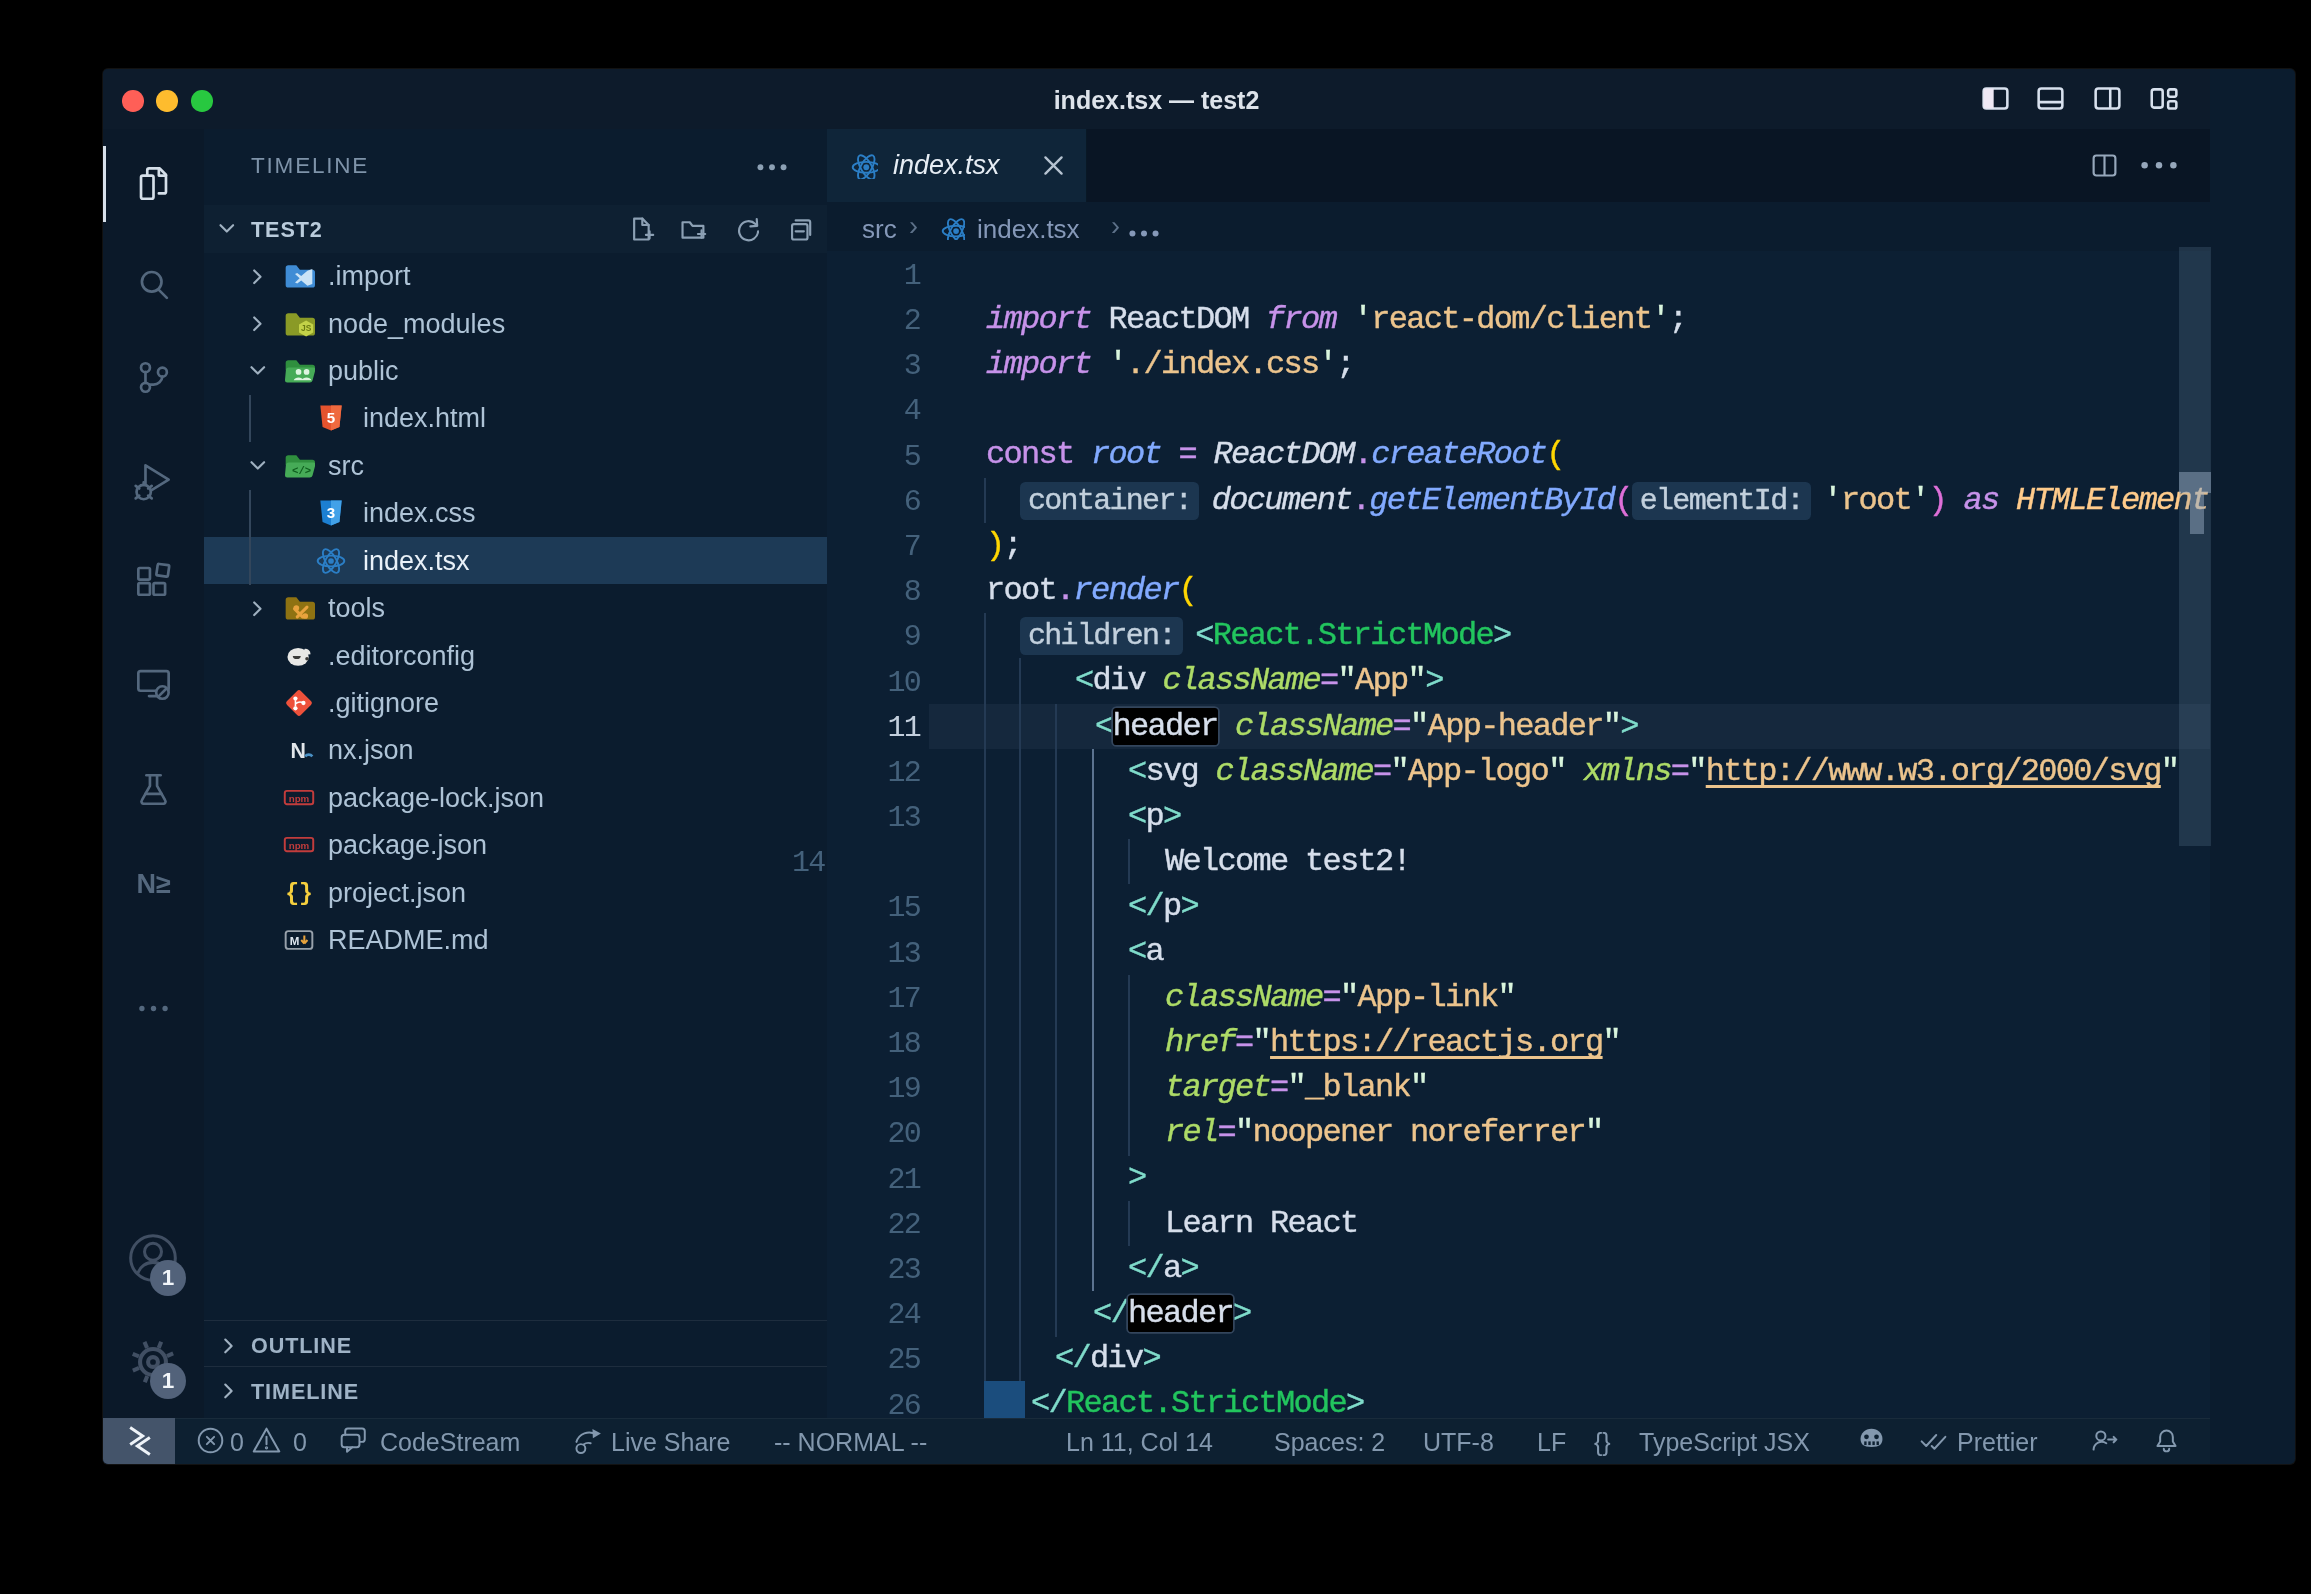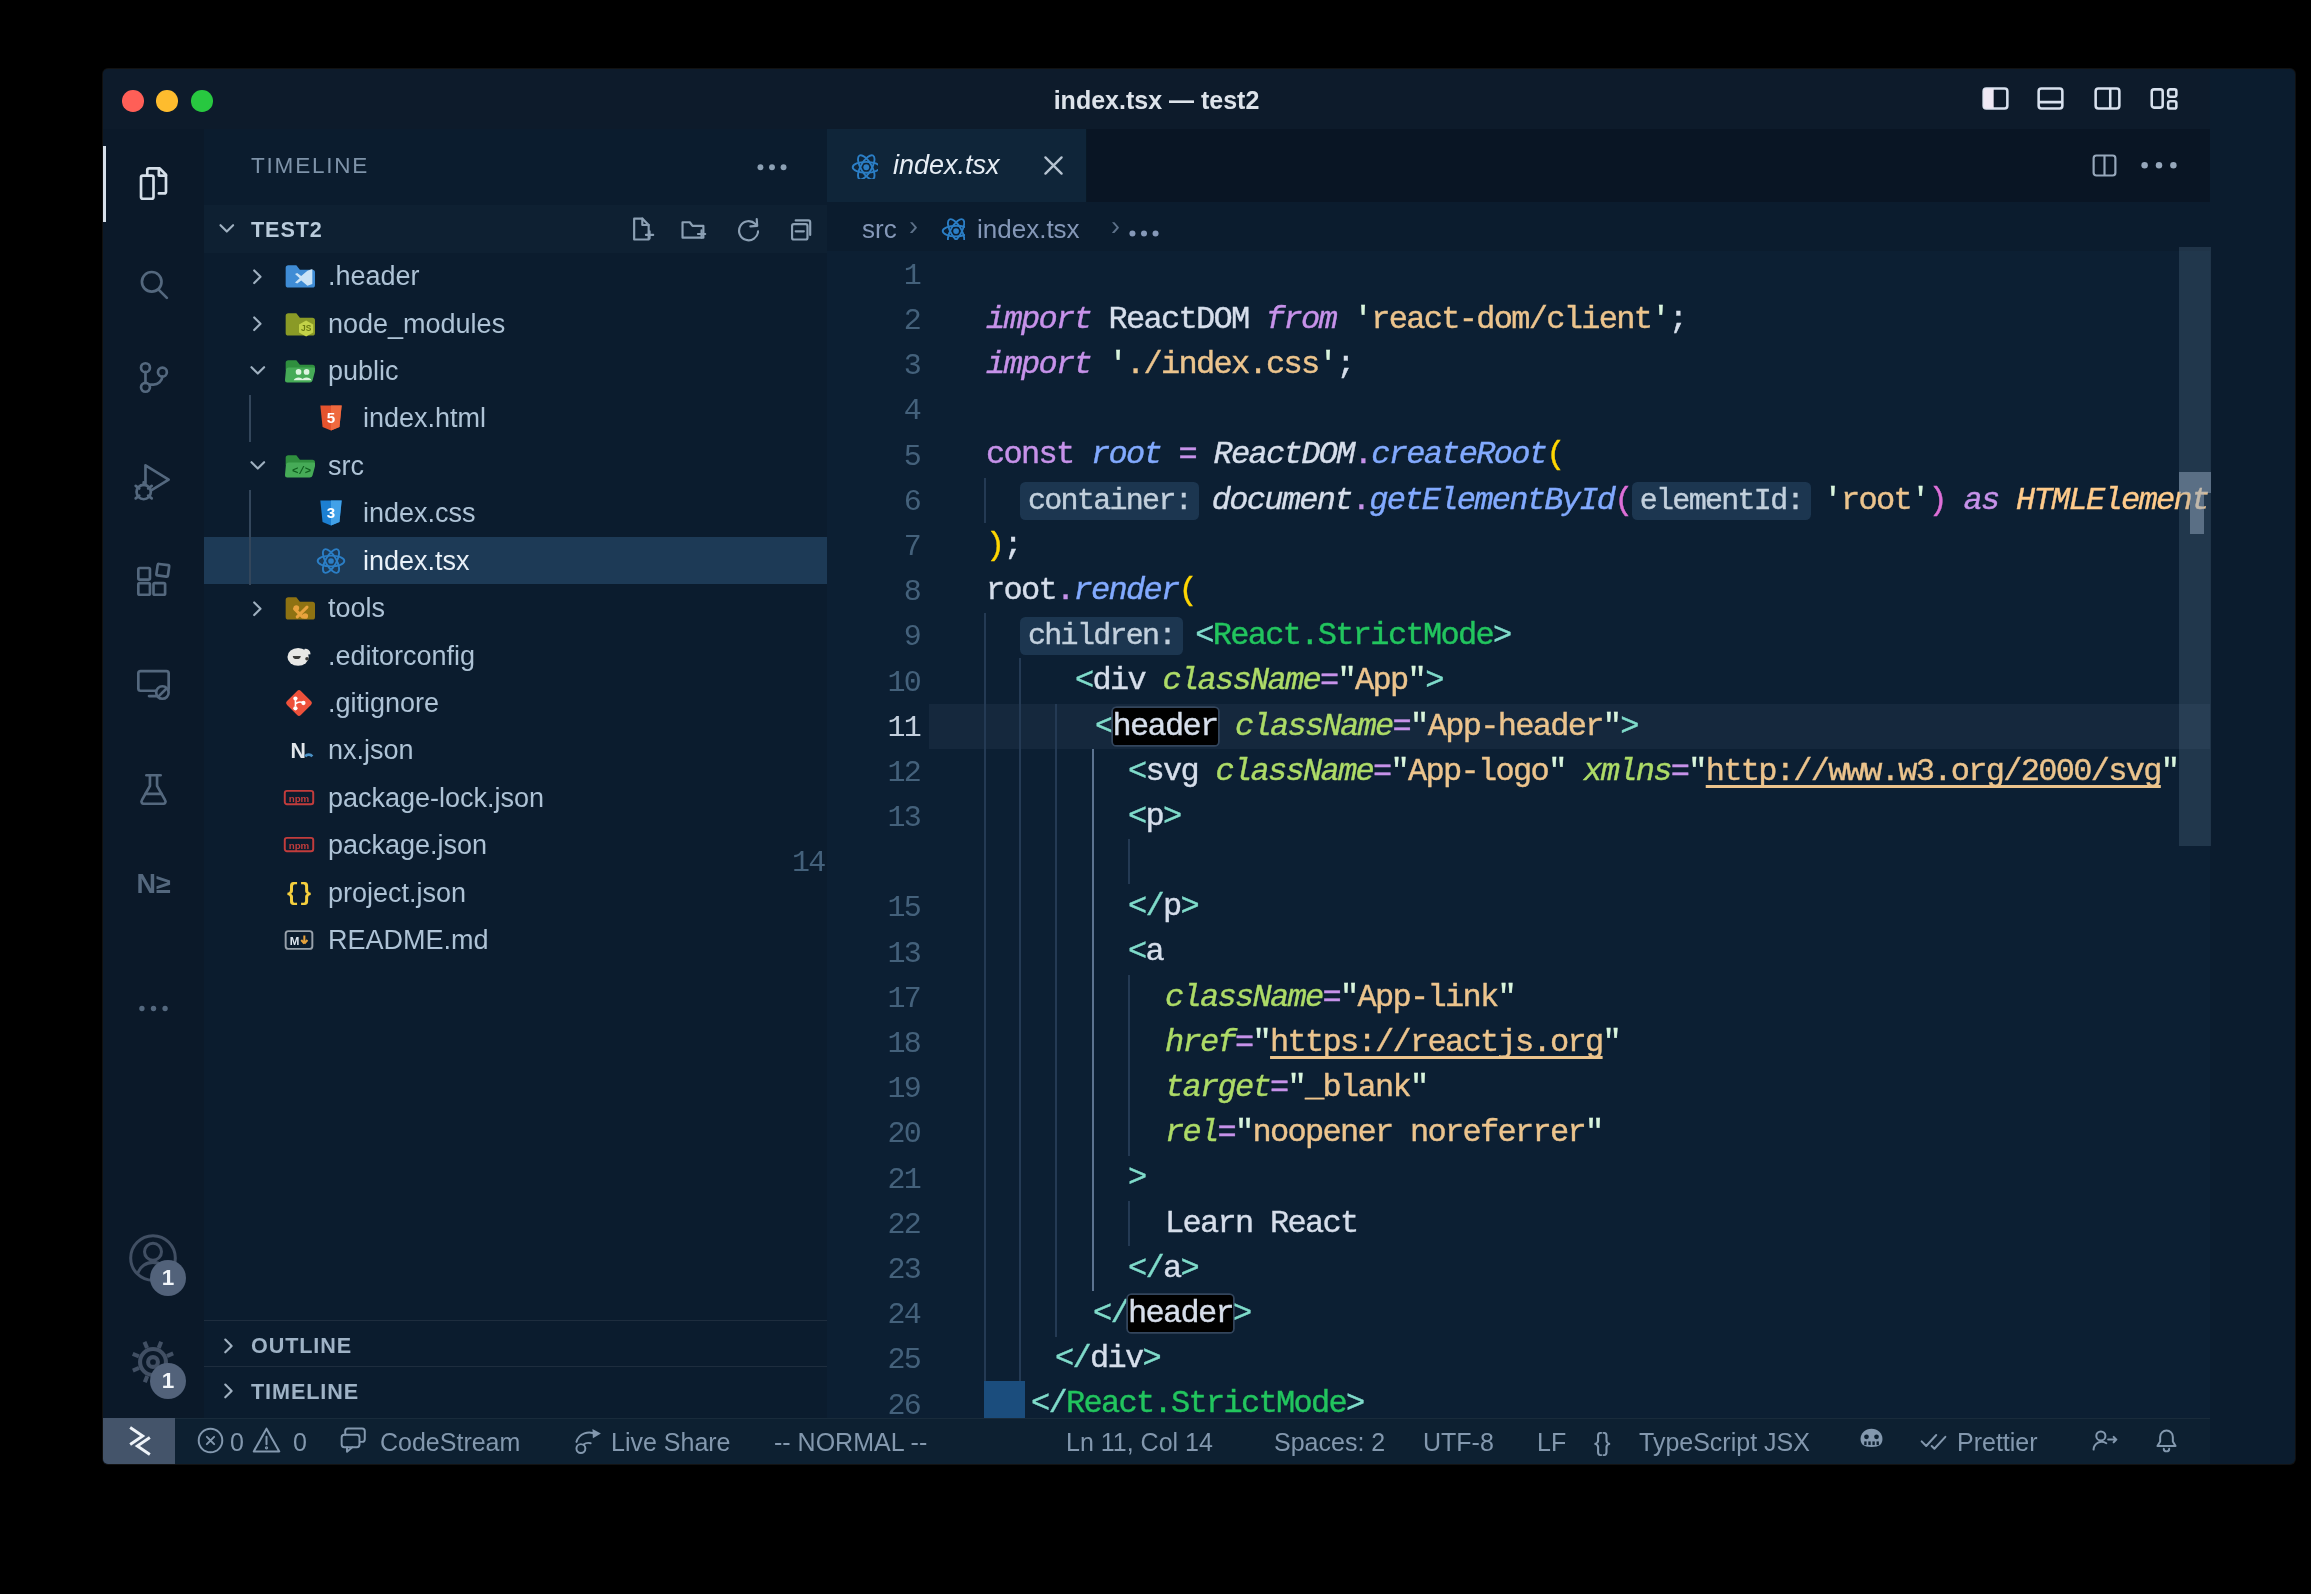--- a/index.html
+++ b/index.html
@@ -139,21 +139,21 @@
 <div style="position:absolute;left:101px;top:468px;width:623px;height:47px;background:#1d3a56"></div>
 <div style="position:absolute;left:146px;top:326px;width:1.8px;height:47px;background:#33465b"></div>
 <div style="position:absolute;left:146px;top:421px;width:1.8px;height:95px;background:#33465b"></div>
 <div style="position:absolute;left:144px;top:197px;width:21.6px;height:21.6px;"><svg style="" width="21.6" height="21.6" viewBox="0 0 24 24" fill="none">
         <path d="M8 5 l7 7 -7 7" stroke="#9fb0c0" stroke-width="2.4" fill="none" stroke-linecap="round" stroke-linejoin="round"></path>
       </svg></div>
 <div style="position:absolute;left:180px;top:191px;width:32px;height:32px;"><svg style="" width="32" height="32" viewBox="0 0 36 36" fill="none">
         <path d="M3 9 a3 3 0 0 1 3-3 h9 l4 5 h14 a3 3 0 0 1 3 3 v14 a3 3 0 0 1-3 3 h-27 a3 3 0 0 1-3-3 z" fill="#3f8cd5"></path>
         <path d="M33 10 v17 l-5.5 2 -7-6 -4.5 3.5 -2.5-1.3 5.2-4.7 -5.2-4.7 2.5-1.3 4.5 3.5 7-6 z" fill="#d9ecfa" opacity="0.9"></path>
       </svg></div>
-<div style="position:absolute;left:225px;top:192px;font:27px 'Liberation Sans',sans-serif;color:#aec3d6">.header</div>
+<div style="position:absolute;left:225px;top:192px;font:27px 'Liberation Sans',sans-serif;color:#aec3d6">.import</div>
 <div style="position:absolute;left:144px;top:244px;width:21.6px;height:21.6px;"><svg style="" width="21.6" height="21.6" viewBox="0 0 24 24" fill="none">
         <path d="M8 5 l7 7 -7 7" stroke="#9fb0c0" stroke-width="2.4" fill="none" stroke-linecap="round" stroke-linejoin="round"></path>
       </svg></div>
 <div style="position:absolute;left:180px;top:239px;width:32px;height:32px;"><svg style="" width="32" height="32" viewBox="0 0 36 36" fill="none">
         <path d="M3 9 a3 3 0 0 1 3-3 h9 l4 5 h14 a3 3 0 0 1 3 3 v14 a3 3 0 0 1-3 3 h-27 a3 3 0 0 1-3-3 z" fill="#8a9a26"></path>
         <path d="M26 14 l8 4.5 v9 l-8 4.5 -8-4.5 v-9 z" fill="#c3d248"></path>
         <text x="26" y="25.5" font-family="Liberation Sans" font-size="9.5" font-weight="bold" fill="#6a7a12" text-anchor="middle">JS</text>
       </svg></div>
 <div style="position:absolute;left:225px;top:240px;font:27px 'Liberation Sans',sans-serif;color:#aec3d6">node_modules</div>
 <div style="position:absolute;left:144px;top:291px;width:21.6px;height:21.6px;"><svg style="" width="21.6" height="21.6" viewBox="0 0 24 24" fill="none">
@@ -338,20 +338,21 @@
 <div class="cl" style="left:883px;top:273px;padding-left:0px"><i class="k">import</i><i class="w"> </i><i class="q">'</i><i class="s">./index.css</i><i class="q">'</i><i class="w">;</i></div>
 <div class="cl" style="left:883px;top:409px;padding-left:34px"><i class="hint">container:</i><i class="wi">document</i><i class="ku">.</i><i class="f">getElementById</i><i class="p">(</i><i class="hint">elementId:</i><i class="q">'</i><i class="s">root</i><i class="q">'</i><i class="p">)</i><i class="w"> </i><i class="k">as</i><i class="w"> </i><i class="t">HTMLElement</i></div>
 <div class="cl" style="left:883px;top:363px;padding-left:0px"><i class="ku">const</i><i class="w"> </i><i class="f">root</i><i class="w"> </i><i class="ku">=</i><i class="w"> </i><i class="wi">ReactDOM</i><i class="ku">.</i><i class="f">createRoot</i><i class="g">(</i></div>
 <div class="cl" style="left:883px;top:454px;padding-left:0px"><i class="g">)</i><i class="w">;</i></div>
 <div class="cl" style="left:883px;top:499px;padding-left:0px"><i class="w">root</i><i class="ku">.</i><i class="f">render</i><i class="g">(</i></div>
 <div class="cl" style="left:883px;top:544px;padding-left:34px"><i class="hint">children:</i><i class="c">&lt;</i><i class="m">React.StrictMode</i><i class="c">&gt;</i></div>
 <div class="cl" style="left:883px;top:589px;padding-left:89px"><i class="c">&lt;</i><i class="w">div </i><i class="a">className</i><i class="ku">=</i><i class="q">"</i><i class="s">App</i><i class="q">"</i><i class="c">&gt;</i></div>
 <div class="cl" style="left:883px;top:635px;padding-left:109px"><i class="c">&lt;</i><i class="w hl">header</i><i class="w"> </i><i class="a">className</i><i class="ku">=</i><i class="q">"</i><i class="s">App-header</i><i class="q">"</i><i class="c">&gt;</i></div>
 <div class="cl" style="left:883px;top:680px;padding-left:142px"><i class="c">&lt;</i><i class="w">svg </i><i class="a">className</i><i class="ku">=</i><i class="q">"</i><i class="s">App-logo</i><i class="q">"</i><i class="w"> </i><i class="a">xmlns</i><i class="ku">=</i><i class="q">"</i><i class="s u">http://www.w3.org/2000/svg</i><i class="q">"</i></div>
 <div class="cl" style="left:883px;top:725px;padding-left:142px"><i class="c">&lt;</i><i class="w">p</i><i class="c">&gt;</i></div>
+<div class="cl" style="left:883px;top:770px;padding-left:179px"><i class="w">Welcome test2!</i></div>
 <div class="cl" style="left:883px;top:815px;padding-left:142px"><i class="c">&lt;/</i><i class="w">p</i><i class="c">&gt;</i></div>
 <div class="cl" style="left:883px;top:860px;padding-left:142px"><i class="c">&lt;</i><i class="w">a</i></div>
 <div class="cl" style="left:883px;top:906px;padding-left:179px"><i class="a">className</i><i class="ku">=</i><i class="q">"</i><i class="s">App-link</i><i class="q">"</i></div>
 <div class="cl" style="left:883px;top:951px;padding-left:179px"><i class="a">href</i><i class="ku">=</i><i class="q">"</i><i class="s u">https://reactjs.org</i><i class="q">"</i></div>
 <div class="cl" style="left:883px;top:996px;padding-left:179px"><i class="a">target</i><i class="ku">=</i><i class="q">"</i><i class="s">_blank</i><i class="q">"</i></div>
 <div class="cl" style="left:883px;top:1041px;padding-left:179px"><i class="a">rel</i><i class="ku">=</i><i class="q">"</i><i class="s">noopener noreferrer</i><i class="q">"</i></div>
 <div class="cl" style="left:883px;top:1086px;padding-left:142px"><i class="c">&gt;</i></div>
 <div class="cl" style="left:883px;top:1132px;padding-left:179px"><i class="w">Learn React</i></div>
 <div class="cl" style="left:883px;top:1177px;padding-left:142px"><i class="c">&lt;/</i><i class="w">a</i><i class="c">&gt;</i></div>
 <div class="cl" style="left:883px;top:1222px;padding-left:107px"><i class="c">&lt;/</i><i class="w hl">header</i><i class="c">&gt;</i></div>

